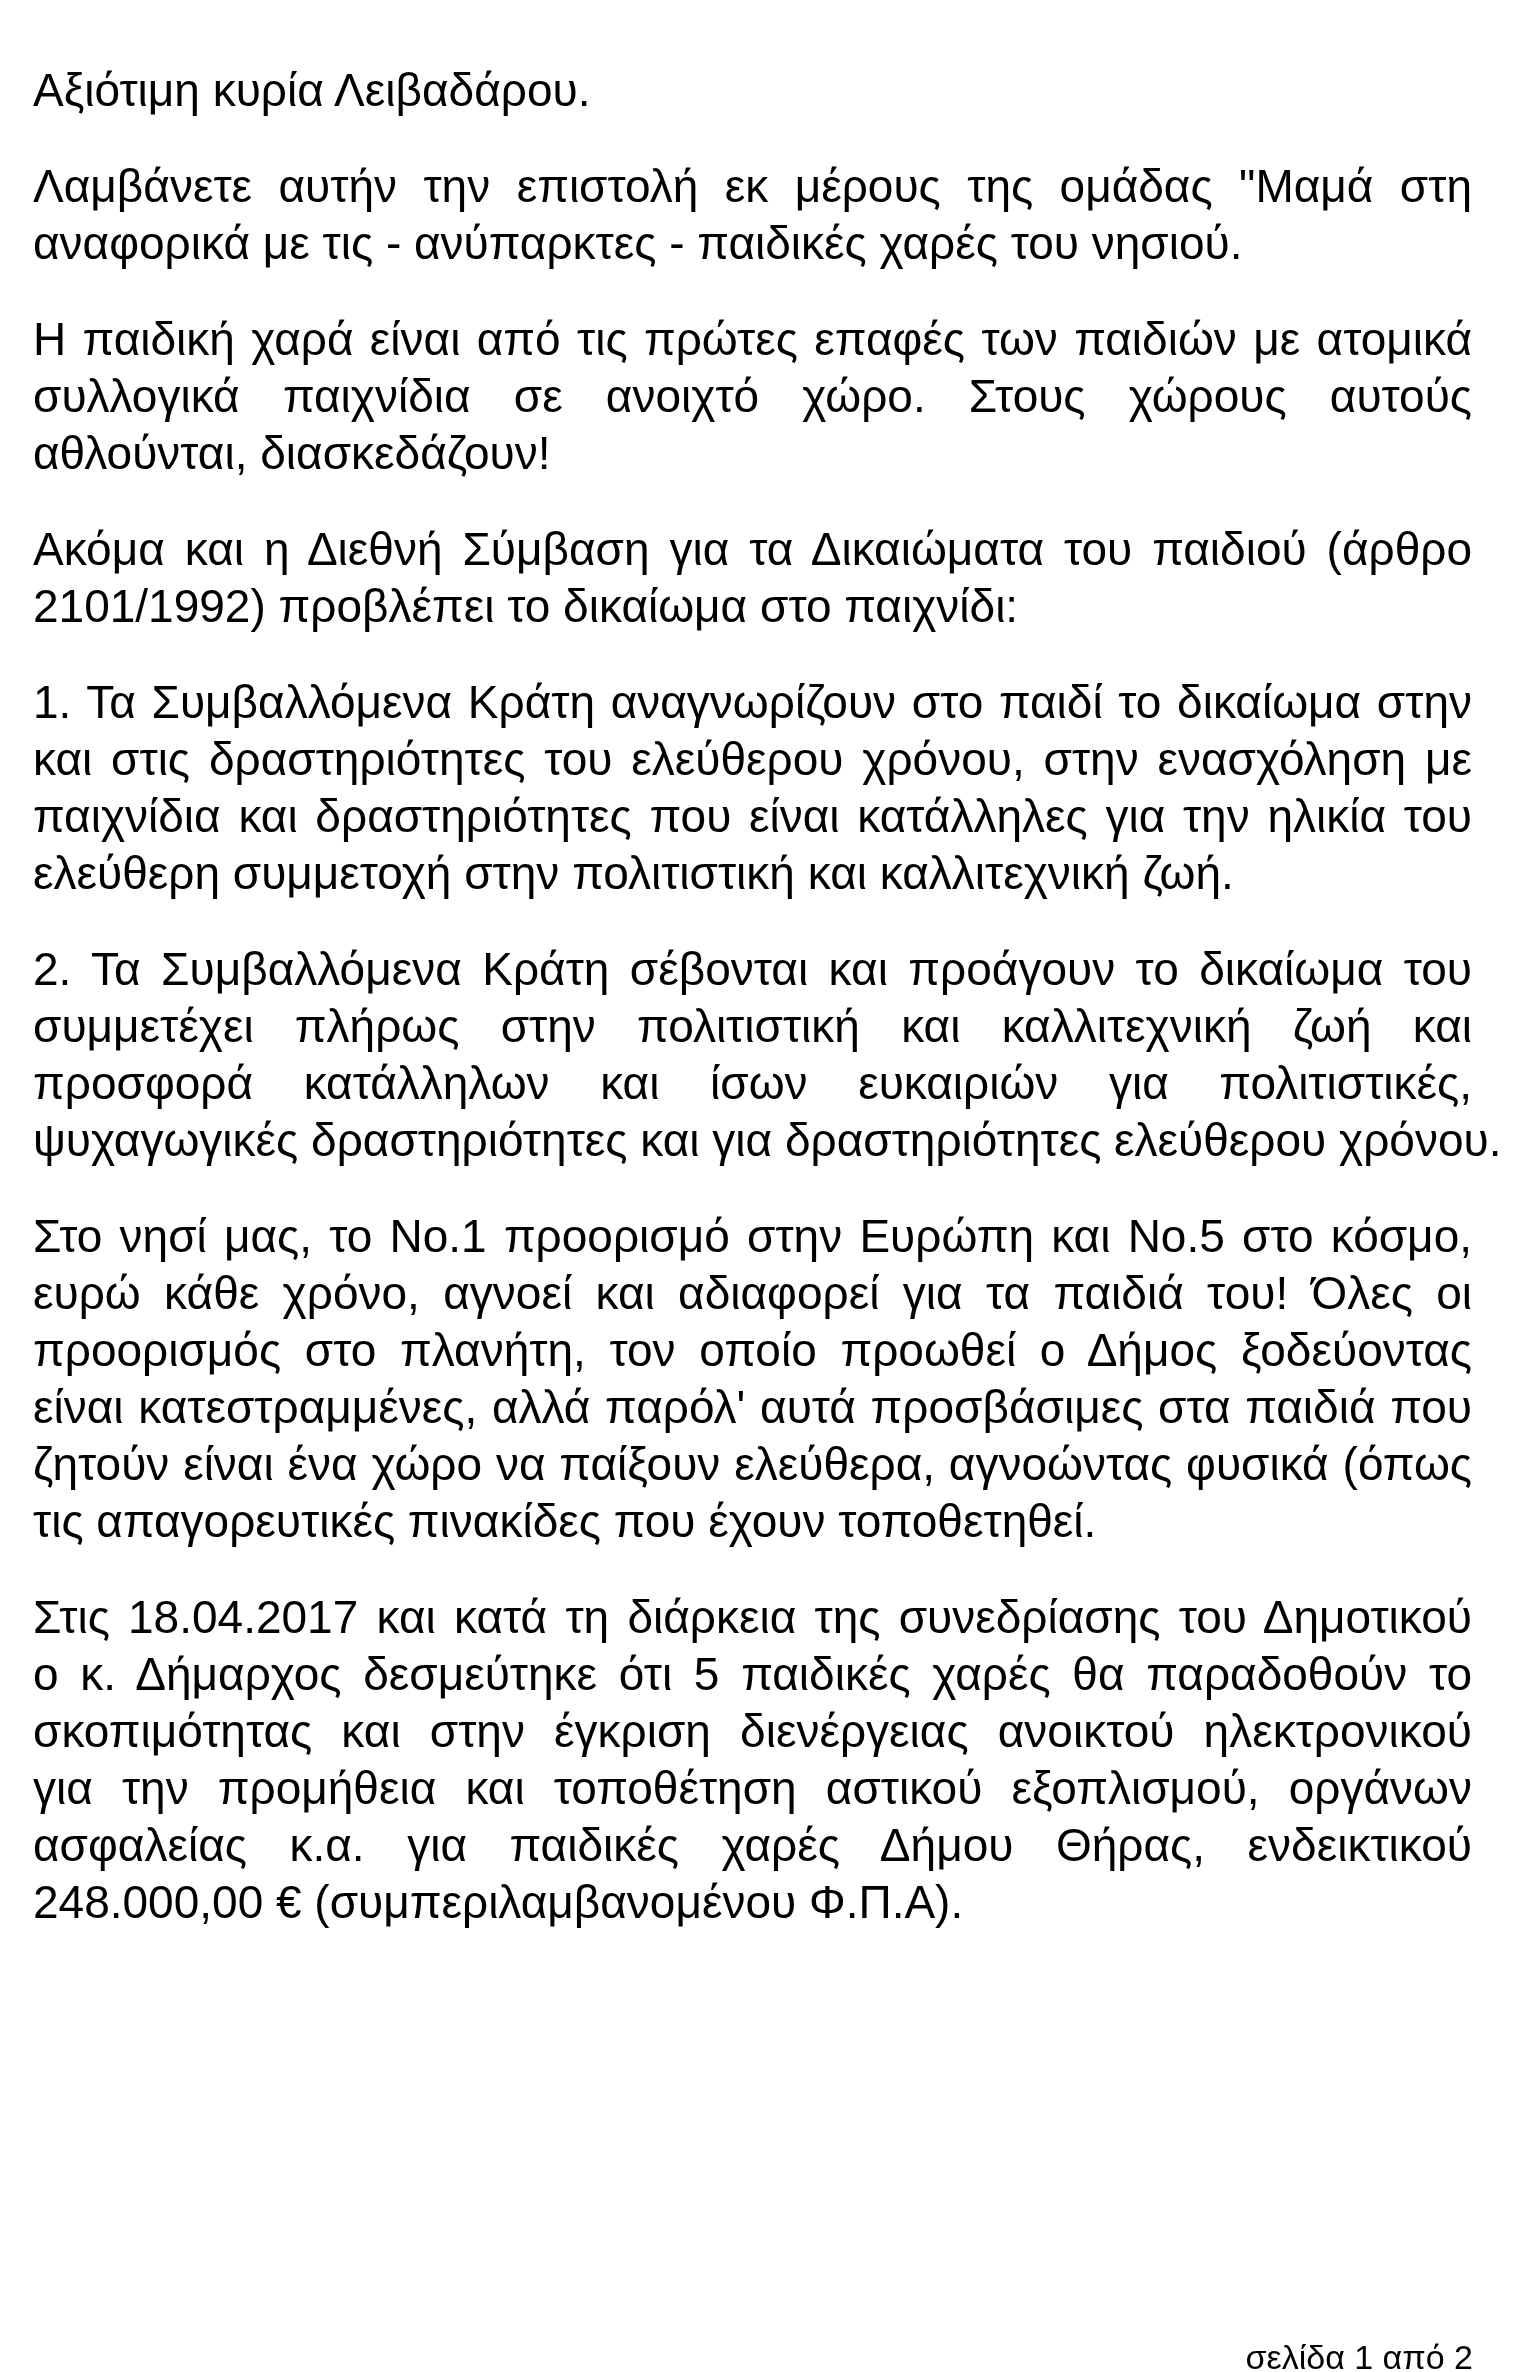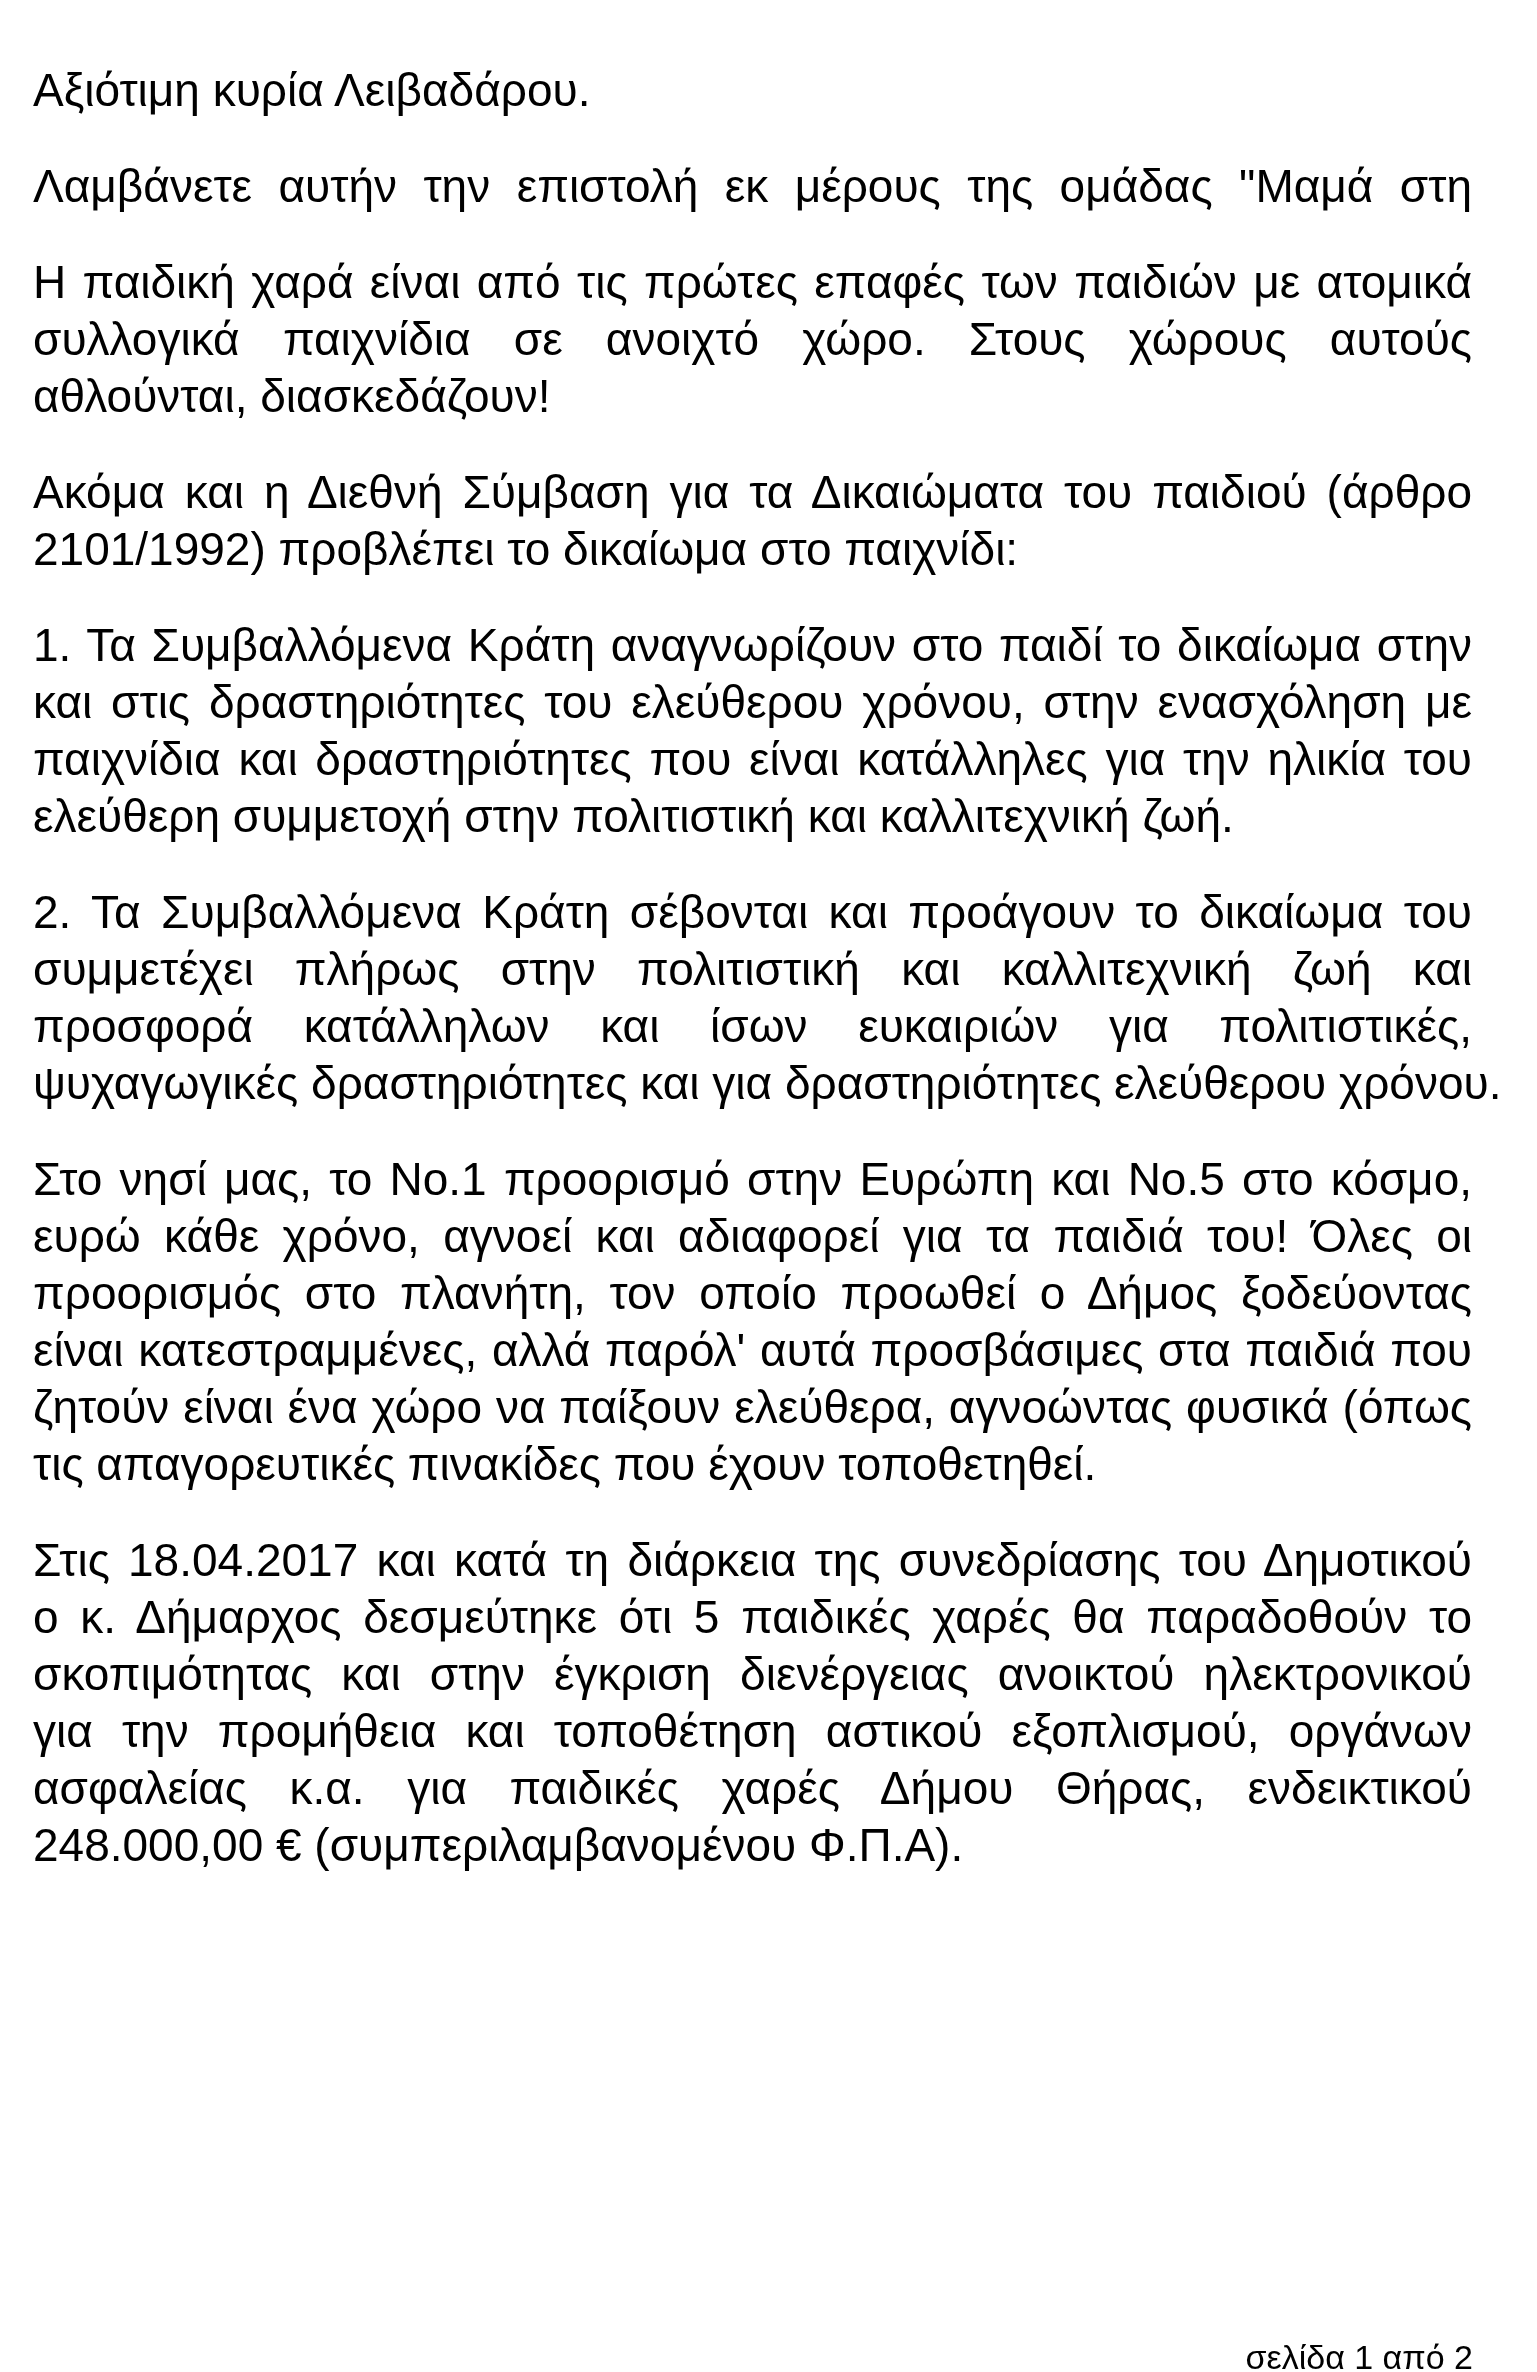--- a/index.html
+++ b/index.html
@@ -36,20 +36,21 @@
 <body>
 
 <div class="page">
 
   <div class="para">
     <span class="line">Αξιότιμη κυρία Λειβαδάρου.</span>
   </div>
 
   <div class="para">
     <span class="line j">Λαμβάνετε αυτήν την επιστολή εκ μέρους της ομάδας "Μαμά στη Σαντορίνη"</span>
+    <span class="line">αναφορικά με τις - ανύπαρκτες - παιδικές χαρές του νησιού.</span>
   </div>
 
   <div class="para">
     <span class="line j">Η παιδική χαρά είναι από τις πρώτες επαφές των παιδιών με ατομικά αλλά και</span>
     <span class="line j">συλλογικά παιχνίδια σε ανοιχτό χώρο. Στους χώρους αυτούς κοινωνικοποιούνται,</span>
     <span class="line">αθλούνται, διασκεδάζουν!</span>
   </div>
 
   <div class="para">
     <span class="line j">Ακόμα και η Διεθνή Σύμβαση για τα Δικαιώματα του παιδιού (άρθρο 31, Νόμος</span>

